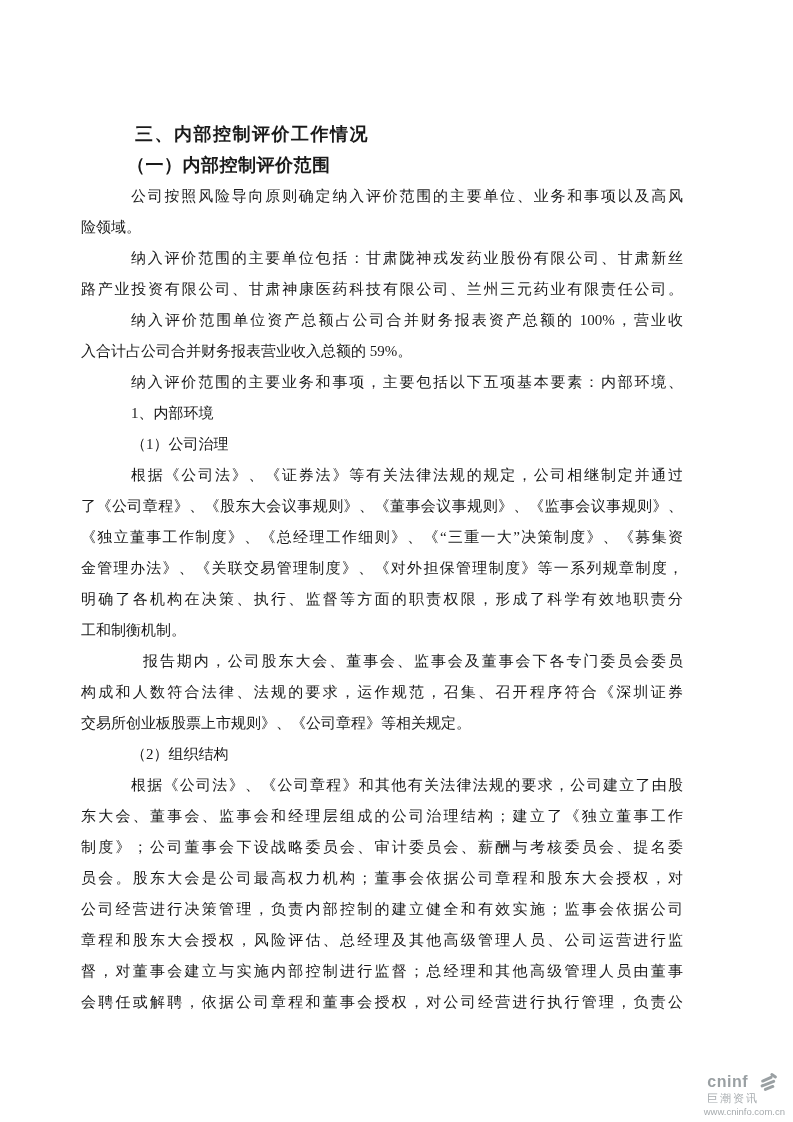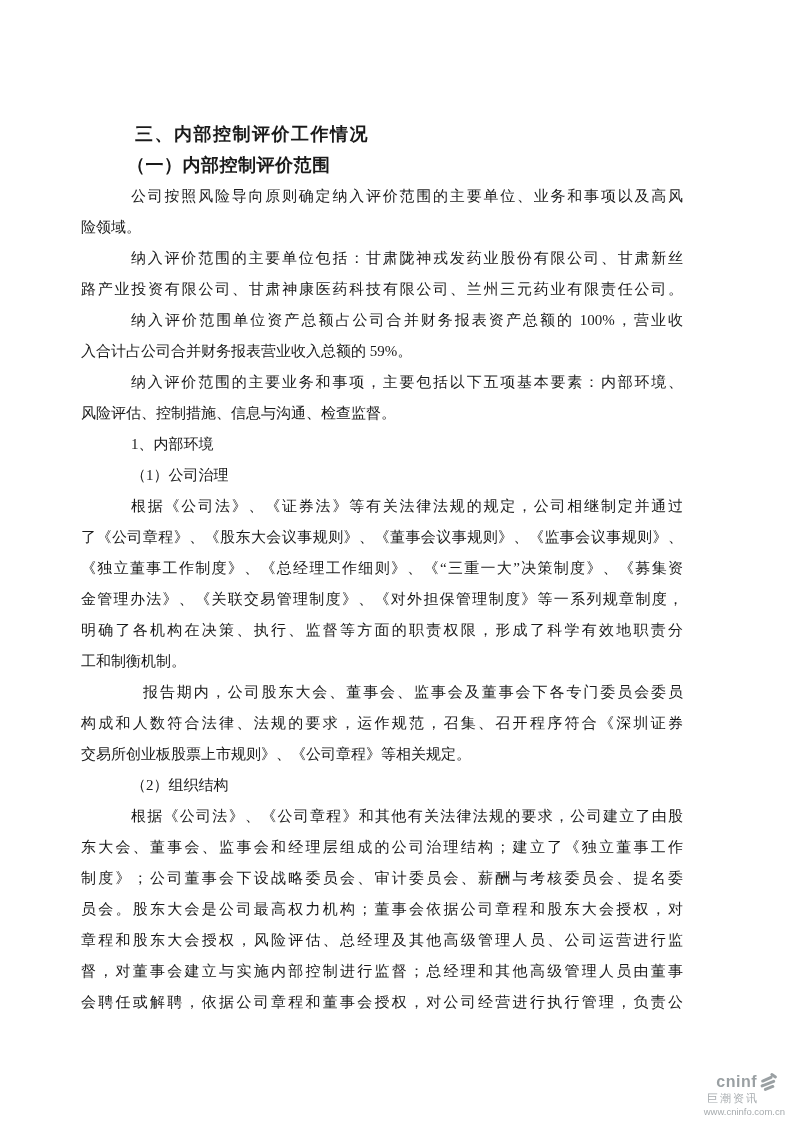--- a/index.html
+++ b/index.html
@@ -44,21 +44,21 @@
     width:110px;
     text-align:right;
     color:#9aa0a3;
     font-family:"Liberation Sans","DejaVu Sans",sans-serif;
     line-height:1;
   }
   .wm-top {
     display:flex;
     align-items:center;
     justify-content:flex-end;
-    gap:2px;
+    gap:11px;
     padding-right:9px;
   }
   .wm-brand {
     font-weight:bold;
     font-size:16px;
     letter-spacing:0.5px;
     color:#9aa0a3;
   }
   .wm-icon { width:19px; height:19px; display:block; }
   .wm-cn {
@@ -84,37 +84,37 @@
     <div class="ln h1">三、内部控制评价工作情况</div>
     <div class="ln h2">（一）内部控制评价范围</div>
 
     <div class="ln ind j">公司按照风险导向原则确定纳入评价范围的主要单位、业务和事项以及高风</div>
     <div class="ln">险领域。</div>
     <div class="ln ind j">纳入评价范围的主要单位包括：甘肃陇神戎发药业股份有限公司、甘肃新丝</div>
     <div class="ln j">路产业投资有限公司、甘肃神康医药科技有限公司、兰州三元药业有限责任公司。</div>
     <div class="ln ind j">纳入评价范围单位资产总额占公司合并财务报表资产总额的 100%，营业收</div>
     <div class="ln">入合计占公司合并财务报表营业收入总额的 59%。</div>
     <div class="ln ind j">纳入评价范围的主要业务和事项，主要包括以下五项基本要素：内部环境、</div>
-    <div class="ln">风险评估、控制措施、信息与沟通、检查监督。</div>
     <div class="ln ind">1、内部环境</div>
     <div class="ln ind">（1）公司治理</div>
     <div class="ln ind j">根据《公司法》、《证券法》等有关法律法规的规定，公司相继制定并通过</div>
     <div class="ln j">了《公司章程》、《股东大会议事规则》、《董事会议事规则》、《监事会议事规则》、</div>
     <div class="ln j">《独立董事工作制度》、《总经理工作细则》、《“三重一大”决策制度》、《募集资</div>
     <div class="ln j">金管理办法》、《关联交易管理制度》、《对外担保管理制度》等一系列规章制度，</div>
     <div class="ln j">明确了各机构在决策、执行、监督等方面的职责权限，形成了科学有效地职责分</div>
     <div class="ln">工和制衡机制。</div>
     <div class="ln ind2 j">报告期内，公司股东大会、董事会、监事会及董事会下各专门委员会委员</div>
     <div class="ln j">构成和人数符合法律、法规的要求，运作规范，召集、召开程序符合《深圳证券</div>
     <div class="ln">交易所创业板股票上市规则》、《公司章程》等相关规定。</div>
     <div class="ln ind">（2）组织结构</div>
     <div class="ln ind j">根据《公司法》、《公司章程》和其他有关法律法规的要求，公司建立了由股</div>
     <div class="ln j">东大会、董事会、监事会和经理层组成的公司治理结构；建立了《独立董事工作</div>
     <div class="ln j">制度》；公司董事会下设战略委员会、审计委员会、薪酬与考核委员会、提名委</div>
     <div class="ln j">员会。股东大会是公司最高权力机构；董事会依据公司章程和股东大会授权，对</div>
+    <div class="ln j">公司经营进行决策管理，负责内部控制的建立健全和有效实施；监事会依据公司</div>
     <div class="ln j">章程和股东大会授权，风险评估、总经理及其他高级管理人员、公司运营进行监</div>
     <div class="ln j">督，对董事会建立与实施内部控制进行监督；总经理和其他高级管理人员由董事</div>
     <div class="ln j">会聘任或解聘，依据公司章程和董事会授权，对公司经营进行执行管理，负责公</div>
   </div>
 
   <div class="wm">
     <div class="wm-top">
       <span class="wm-brand">cninf</span>
       <svg class="wm-icon" viewBox="0 0 20 20" xmlns="http://www.w3.org/2000/svg">
         <g stroke="#9aa0a3" stroke-width="3.1" stroke-linecap="round" fill="none">

